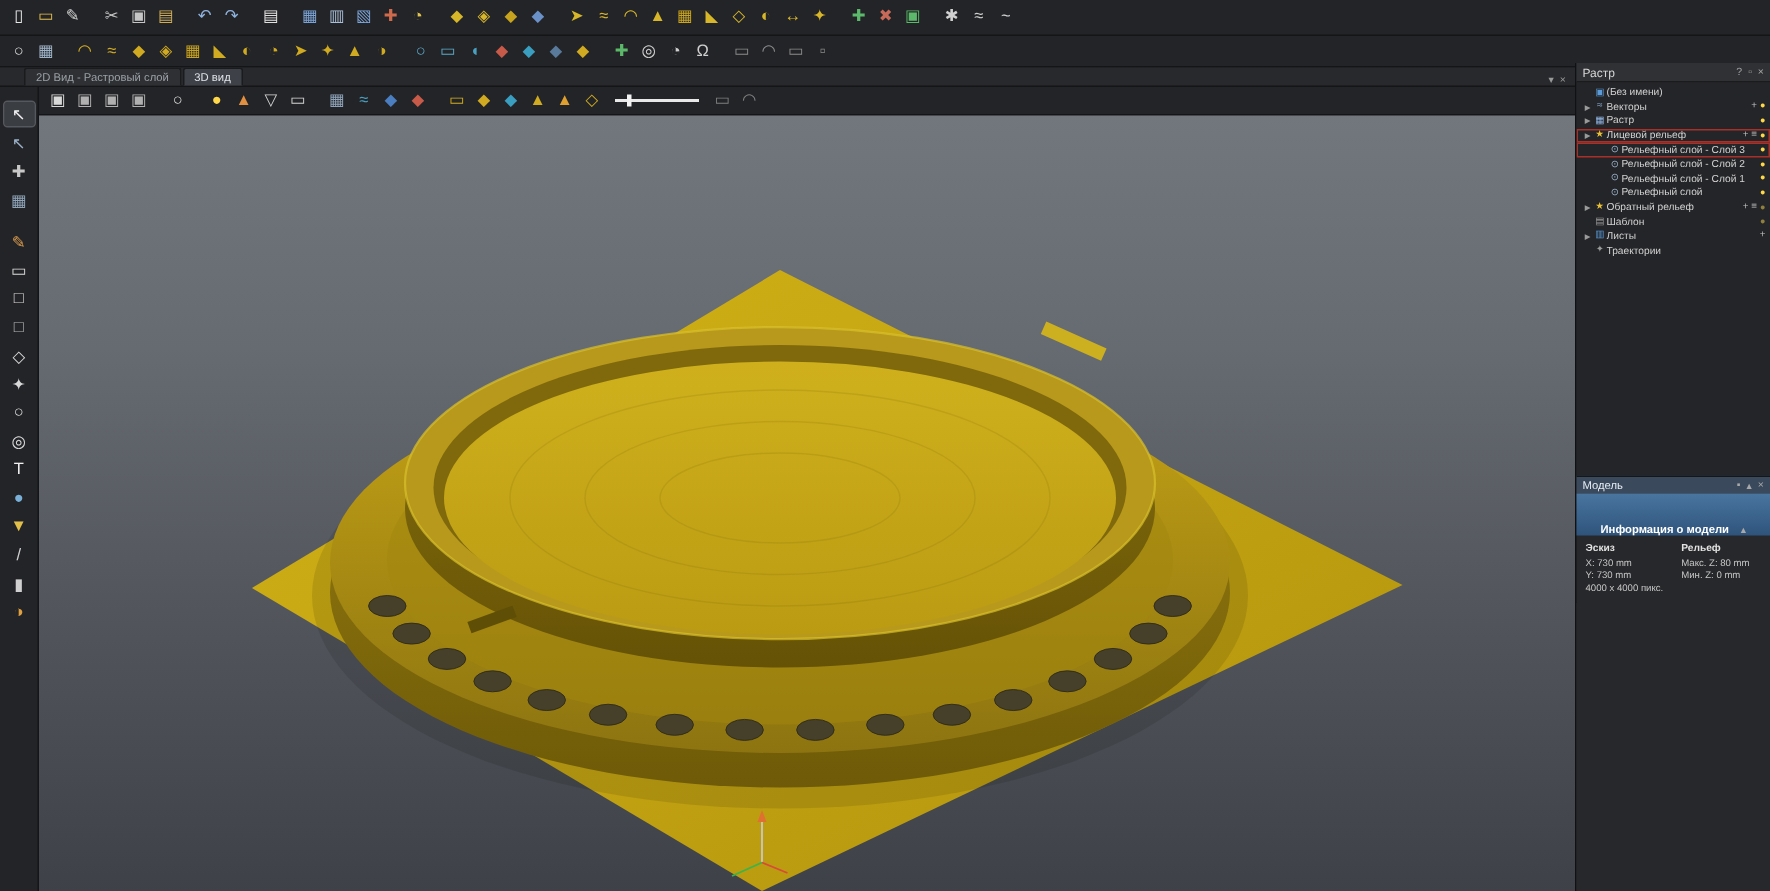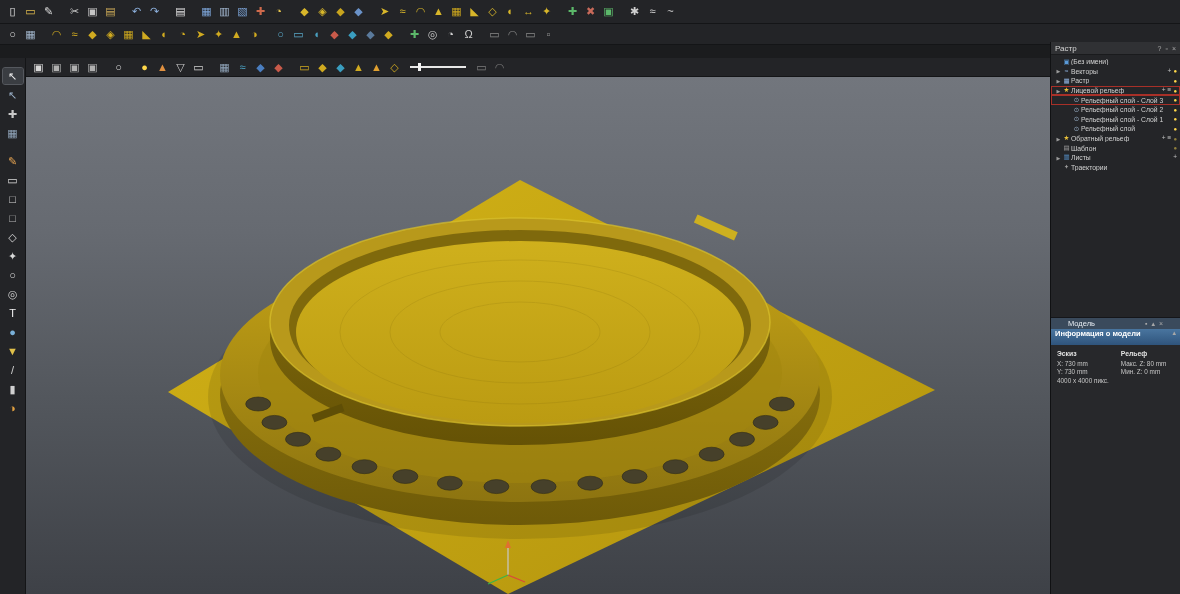--- a/index.html
+++ b/index.html
@@ -43,23 +43,23 @@
 .trow.sel{border-color:#a83028}
 .expander{width:7px;font-size:5px;color:#9a9a9a;text-align:center}
 .ticon{width:9px;font-size:6.5px;text-align:center;line-height:1}
 .tlabel{flex:1;font-size:6.8px;color:#d2d2d2;white-space:nowrap;overflow:hidden}
 .trail{display:flex;gap:2px;align-items:center}
 .trail span{display:none;font-size:6.5px;color:#c0c0c0;line-height:1}
 .t-plus .plus-icon{display:inline}
 .t-menu .menu-icon{display:inline}
 .t-bulb .bulb-icon{display:inline;color:#ffd84a;font-size:6px}
 .t-dim .bulb-icon{color:#90803c}
-.modelbar{height:12px;background:#3a4a5c;display:flex;align-items:center;padding:0 17px;border-top:1px solid #15161a}
+.modelbar{height:12px;background:#3a4a5c;display:flex;align-items:center;padding:0 4px;border-top:1px solid #15161a}
 .modelbar .ptitle{font-size:7.5px;color:#e6ecf2}
-.infohead{height:16px;background:linear-gradient(180deg,#49759f,#2f547c);display:flex;align-items:flex-start;padding:0 4px}
+.infohead{height:28px;background:linear-gradient(180deg,#49759f,#2f547c);display:flex;align-items:flex-end;padding:0 16px}
 .infohead .ptitle{font-size:7.5px;color:#fff;font-weight:bold}
 .infobody{padding:4px 6px;display:flex;gap:12px}
 .infocol .colhead{font-weight:bold;color:#e2e2e2;font-size:6.8px;margin-bottom:1px}
 .infocol div{font-size:6.4px;color:#c6c6c6;line-height:1.4;white-space:nowrap}
 .inforest{flex:1;background:#27282b}
 </style>
 </head>
 <body>
 
 <div class="root">
@@ -189,20 +189,32 @@
 
       <span class="tbi gap" style="color: rgb(138, 138, 138);">▭</span>
 
       <span class="tbi" style="color: rgb(138, 138, 138);">◠</span>
 
       <span class="tbi" style="color: rgb(138, 138, 138);">▭</span>
 
       <span class="tbi" style="color: rgb(138, 138, 138);">▫</span>
     </div>
 
+  <div class="tabs">
+    <div style="display:flex;align-items:flex-end">
+
+        <div class="tab">2D Вид - Растровый слой</div>
+
+        <div class="tab active">3D вид</div>
+      </div>
+    <div class="tabctrl">
+      <span>▾</span>
+      <span>×</span>
+    </div>
+  </div>
 
   <div class="tb3">
     <div style="display:flex;align-items:center;gap:1px">
 
         <span class="tbi" style="color: rgb(216, 216, 216);">▣</span>
 
         <span class="tbi" style="color: rgb(176, 176, 176);">▣</span>
 
         <span class="tbi" style="color: rgb(176, 176, 176);">▣</span>
 

